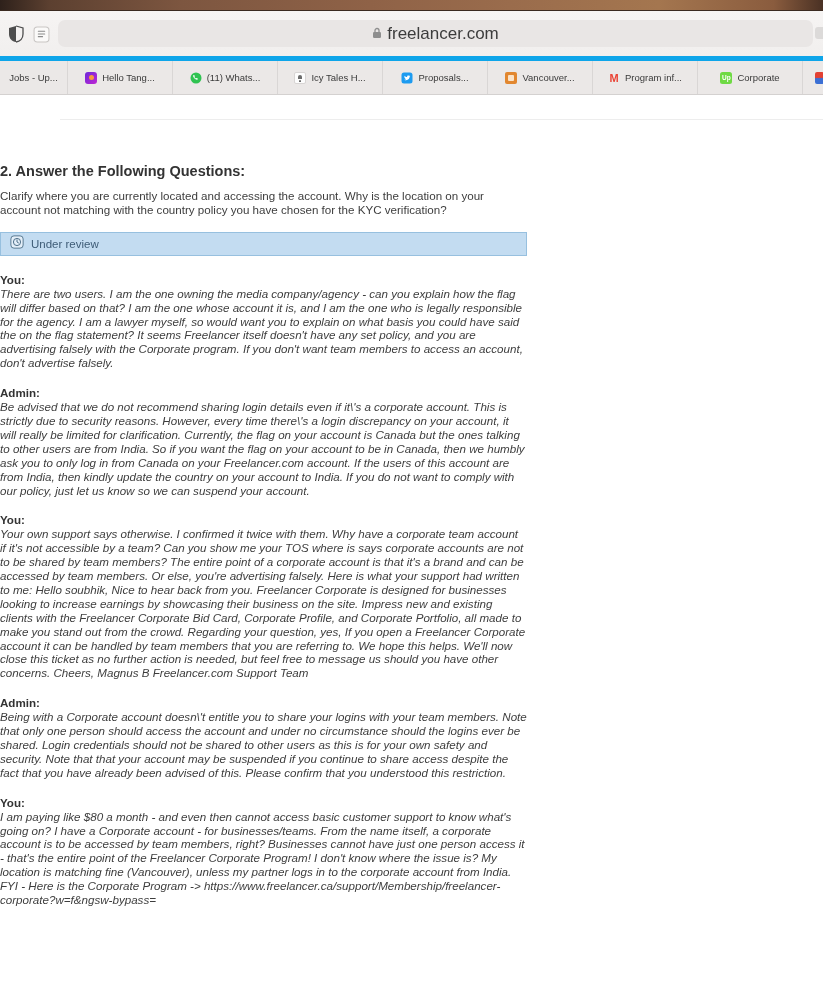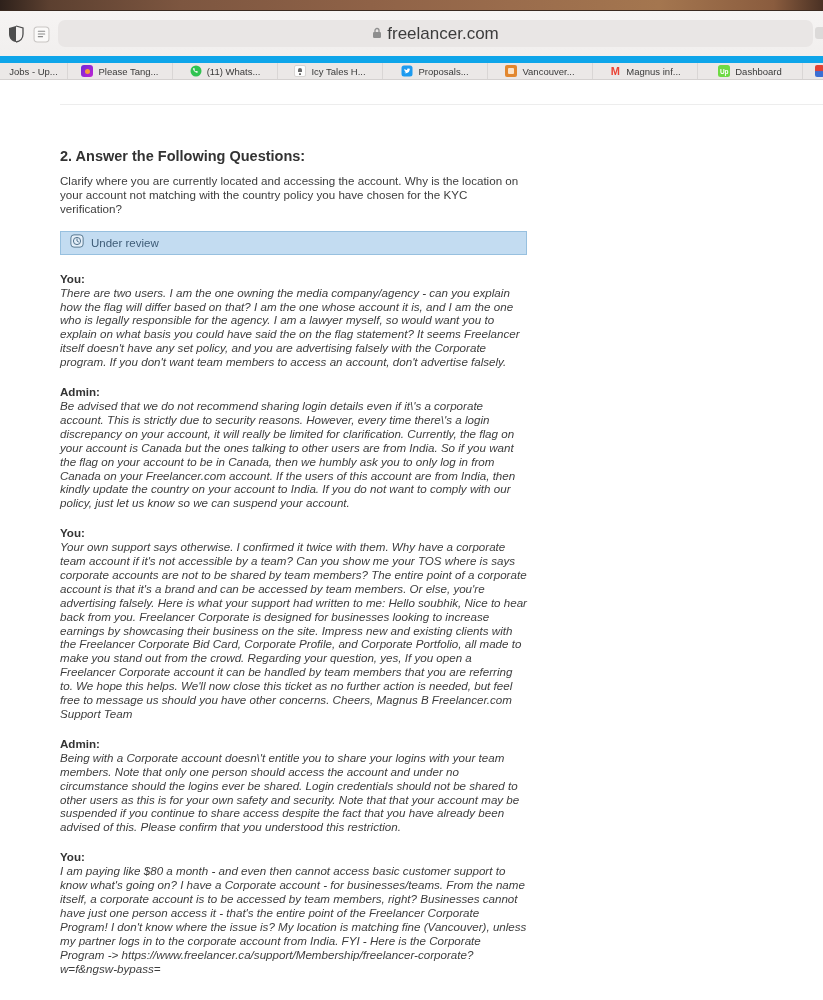--- a/index.html
+++ b/index.html
@@ -17,22 +17,22 @@
   .tool-icon { position:absolute; top:14px; display:flex; align-items:center; justify-content:center; }
   .shield-btn { left:7px; width:18px; height:18px; }
   .reader-btn { left:32px; width:18px; height:18px; }
   .addressbar { position:absolute; left:58px; right:10px; top:9px; height:27px;
     background:#e9e6e5; border-radius:7px; display:flex; align-items:center; justify-content:center; gap:5px; }
   .url-text { font-size:17px; color:#3c3c3c; }
   .toolbar-edge-icon { position:absolute; right:-4px; top:16px; width:12px; height:12px;
     background:#dcdad9; border-radius:3px; }
 
   
-  .tabbar { display:flex; height:24px; width:100%; background:#ebe8e7;
-    border-top:7px solid #0ea5e9; border-bottom:1px solid #d4d1d0; }
+  .tabbar { display:flex; height:39px; width:100%; background:#ebe8e7;
+    border-top:5px solid #0ea5e9; border-bottom:1px solid #d4d1d0; }
   .tab { display:flex; align-items:center; justify-content:center; gap:5px;
     border-right:1px solid #d9d6d5; height:100%; overflow:hidden; cursor:default; }
   .tab-0 { width:68px; }
   .tab-1,.tab-2,.tab-3,.tab-4,.tab-5,.tab-6,.tab-7 { width:105px; }
   .tab-8 { flex:1; border-right:none; justify-content:flex-start; padding-left:12px; }
   .tab-label { font-size:9.5px; color:#3a3a3a; white-space:nowrap; }
   .tab-icon { width:12px; height:12px; display:inline-flex; align-items:center; justify-content:center;
     position:relative; flex:0 0 auto; }
   .ic-sumit-app { background:linear-gradient(135deg,#6d28d9,#c026d3); border-radius:3px; }
   .ic-sumit-app::after { content:""; position:absolute; left:3.5px; top:3.5px; width:5px; height:5px;
@@ -47,21 +47,21 @@
     font-family:"Liberation Sans", sans-serif; }
   .ic-upwork { background:#6fda44; border-radius:2.5px; }
   .ic-upwork::after { content:"Up"; color:#fff; font-size:6.5px; font-weight:bold; }
   .ic-partial { width:9px; border-radius:2px;
     background:linear-gradient(180deg,#e34133 45%,#3b6fd4 55%); }
 
   
   .page { position:relative; background:#fff; height:919px; }
   .divider { border-top:1px solid #ededed; margin-left:60px; }
   .divider-top { margin-top:24px; margin-right:0; }
-  .content { width:527px; padding-left:60px; }
+  .content { width:527px; }
   .heading { margin-top:43px; font-size:14.5px; font-weight:bold; color:#333; }
   .question { margin-top:10px; font-size:11.6px; line-height:13.9px; color:#3d3d3d; }
   .badge { margin-top:15px; height:24px; background:#c3dcf1; border:1px solid #97c0df;
     border-radius:0; display:flex; align-items:center; gap:7px; padding:0 9px; }
   .badge-label { font-size:11.5px; color:#3e5c77; }
   .messages { margin-top:17px; }
   .msg { margin-bottom:16px; }
   .msg-speaker { font-size:11.6px; font-weight:bold; color:#333; line-height:13.9px; }
   .msg-text { font-size:11.6px; color:#3d3d3d; line-height:13.9px; word-wrap:break-word;font-style:italic; }
 </style>
@@ -96,21 +96,21 @@
 </div>
 
 <div class="tabbar">
   <div class="tab tab-0">
 
     <span class="tab-label">Jobs - Up...</span>
   </div>
 
   <div class="tab tab-1">
     <span class="tab-icon ic-sumit-app"></span>
-    <span class="tab-label">Please Tang...</span>
+    <span class="tab-label">Hello Tang...</span>
   </div>
 
   <div class="tab tab-2">
     <span class="tab-icon ic-whatsapp">
         <svg viewBox="0 0 24 24" width="12" height="12">
           <circle cx="12" cy="12" r="11" fill="#2fc351"></circle>
           <path fill="#fff" d="M9 6.8c-.4-.9-.8-.9-1.2-.9-.7 0-1.6.9-1.6 2.2 0 1.3.9 2.9 2.3 4.4 1.7 1.8 3.6 2.8 5 2.8 1.2 0 2.2-.7 2.2-1.5 0-.3-.1-.5-.4-.7l-1.8-1c-.3-.1-.5-.1-.7.1l-.8.8c-.9-.3-2.7-1.9-3.2-3l.7-.9c.2-.2.2-.5.1-.7L9 6.8z"></path>
         </svg>
       </span>
     <span class="tab-label">(11) Whats...</span>
@@ -131,26 +131,26 @@
     <span class="tab-label">Proposals...</span>
   </div>
 
   <div class="tab tab-5">
     <span class="tab-icon ic-vancouver"></span>
     <span class="tab-label">Vancouver...</span>
   </div>
 
   <div class="tab tab-6">
     <span class="tab-icon ic-gmail"></span>
-    <span class="tab-label">Magnus inf...</span>
+    <span class="tab-label">Program inf...</span>
   </div>
 
   <div class="tab tab-7">
     <span class="tab-icon ic-upwork"></span>
-    <span class="tab-label">Dashboard</span>
+    <span class="tab-label">Corporate</span>
   </div>
 
   <div class="tab tab-8">
     <span class="tab-icon ic-partial"></span>
     <span class="tab-label"></span>
   </div>
 </div>
 
 <div class="page">
   <div class="divider divider-top"></div>

